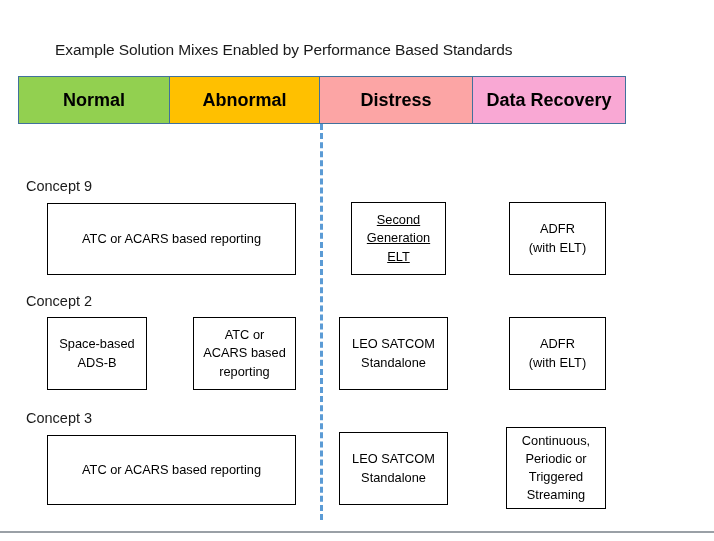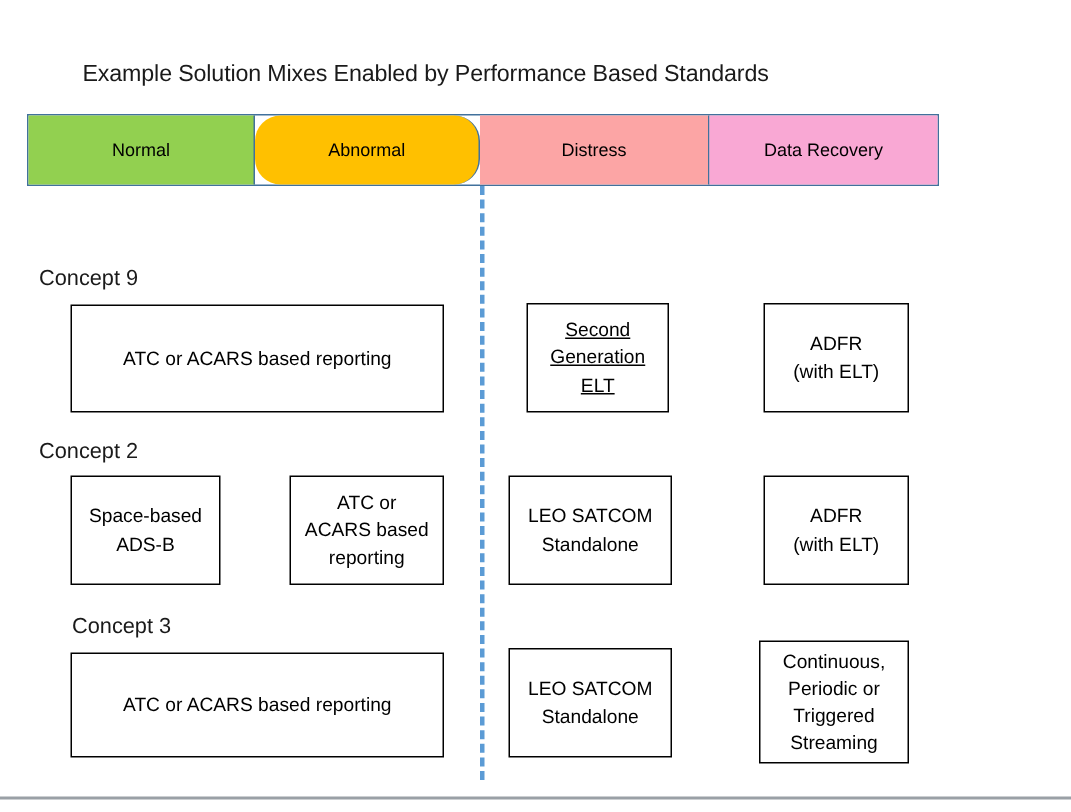--- a/index.html
+++ b/index.html
@@ -38,29 +38,30 @@
     width: 608px;
     height: 48px;
     display: flex;
     box-sizing: border-box;
     border: 1px solid #41719C;
   }
   .phase-cell {
     display: flex;
     align-items: center;
     justify-content: center;
-    font-size: 12px;
+    font-size: 18px;
     color: #000000;
     box-sizing: border-box;
     height: 100%;
     border-right: 1px solid #41719C;
+    font-weight: bold;
   }
   .phase-cell:last-child { border-right: none; }
   .phase-cell.normal   { width: 151px; background: #92D050; }
-  .phase-cell.abnormal { width: 150px; background: #FFC000; border-radius: 17px; }
+  .phase-cell.abnormal { width: 150px; background: #FFC000; }
   .phase-cell.distress { width: 153px; background: #fca5a5; }
   .phase-cell.recovery { width: 152px; background: #f9a8d4; }
 
   
   #phase-divider {
     position: absolute;
     left: 320px;
     top: 124px;
     width: 0;
     height: 396px;
@@ -143,21 +144,21 @@
   </div>
 
   <div class="solution-box" style="left:339px; top:317px; width:109px; height:73px;">
     <span class="box-text">LEO SATCOM<br>Standalone</span>
   </div>
 
   <div class="solution-box" style="left:509px; top:317px; width:97px; height:73px;">
     <span class="box-text">ADFR<br>(with ELT)</span>
   </div>
 
-  <div class="concept-label" style="left:26px; top:410px;margin-left:22px;">Concept 3</div>
+  <div class="concept-label" style="left:26px; top:410px;">Concept 3</div>
 
   <div class="solution-box" style="left:47px; top:435px; width:249px; height:70px;">
     <span class="box-text">ATC or ACARS based reporting</span>
   </div>
 
   <div class="solution-box" style="left:339px; top:432px; width:109px; height:73px;">
     <span class="box-text">LEO SATCOM<br>Standalone</span>
   </div>
 
   <div class="solution-box" style="left:506px; top:427px; width:100px; height:82px;">

